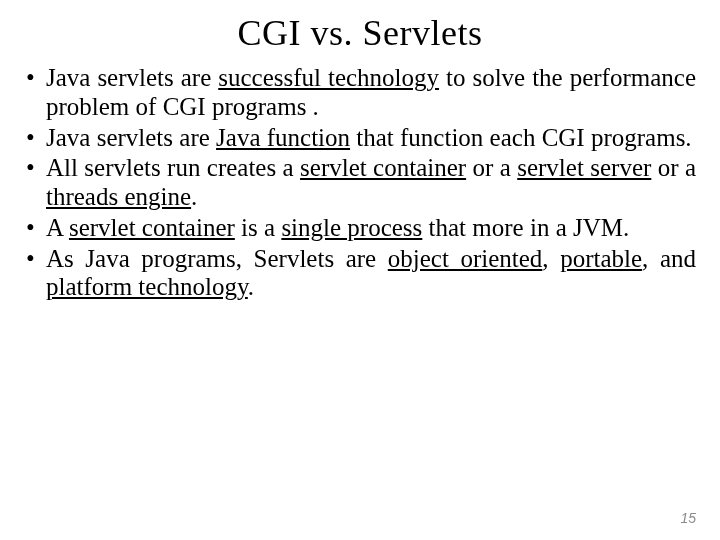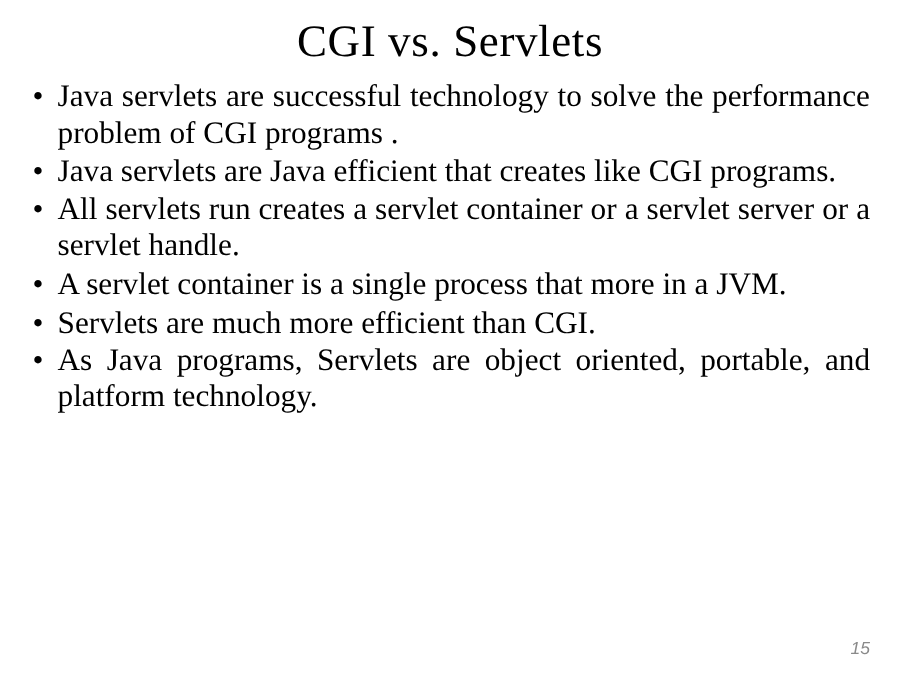--- a/index.html
+++ b/index.html
@@ -38,40 +38,39 @@
     text-align: justify;
     margin: 0 0 2px 0;
   }
   ul.bullets > li::before {
     content: "•";
     position: absolute;
     left: 2px;
     top: 0;
     font-size: 25px;
   }
-  .u { }
+  .u { text-decoration: underline; }
   .pagenum {
     position: absolute;
     right: 24px;
     bottom: 14px;
     font-size: 14px;
     color: #8a8a8a;
     font-family: Arial, sans-serif;
     font-style: italic;
   }
 </style>
 </head>
 <body>
 
 <div class="slide">
   <h1 class="title">CGI vs. Servlets</h1>
 
   <ul class="bullets">
     <li><span>Java servlets are </span><span class="u">successful technology</span><span> to solve the performance problem of CGI programs .</span><span class="u"></span><span></span><span class="u"></span><span></span></li>
-    <li><span>Java servlets are </span><span class="u">Java efficient</span><span> that creates like CGI programs.</span><span class="u"></span><span></span><span class="u"></span><span></span></li>
-    <li><span>All servlets run creates a </span><span class="u">servlet container</span><span> or a </span><span class="u">servlet server</span><span> or a </span><span class="u">servlet handle</span><span>.</span></li>
+    <li><span>Java servlets are </span><span class="u">Java function</span><span> that function each CGI programs.</span><span class="u"></span><span></span><span class="u"></span><span></span></li>
+    <li><span>All servlets run creates a </span><span class="u">servlet container</span><span> or a </span><span class="u">servlet server</span><span> or a </span><span class="u">threads engine</span><span>.</span></li>
     <li><span>A </span><span class="u">servlet container</span><span> is a </span><span class="u">single process</span><span> that more in a JVM.</span><span class="u"></span><span></span></li>
-    <li><span>Servlets are much more </span><span class="u">efficient</span><span> than CGI.</span><span class="u"></span><span></span><span class="u"></span><span></span></li>
     <li><span>As Java programs, Servlets are </span><span class="u">object oriented</span><span>, </span><span class="u">portable</span><span>, and </span><span class="u">platform technology</span><span>.</span></li>
   </ul>
 
   <div class="pagenum">15</div>
 </div>
 
 </body></html>

